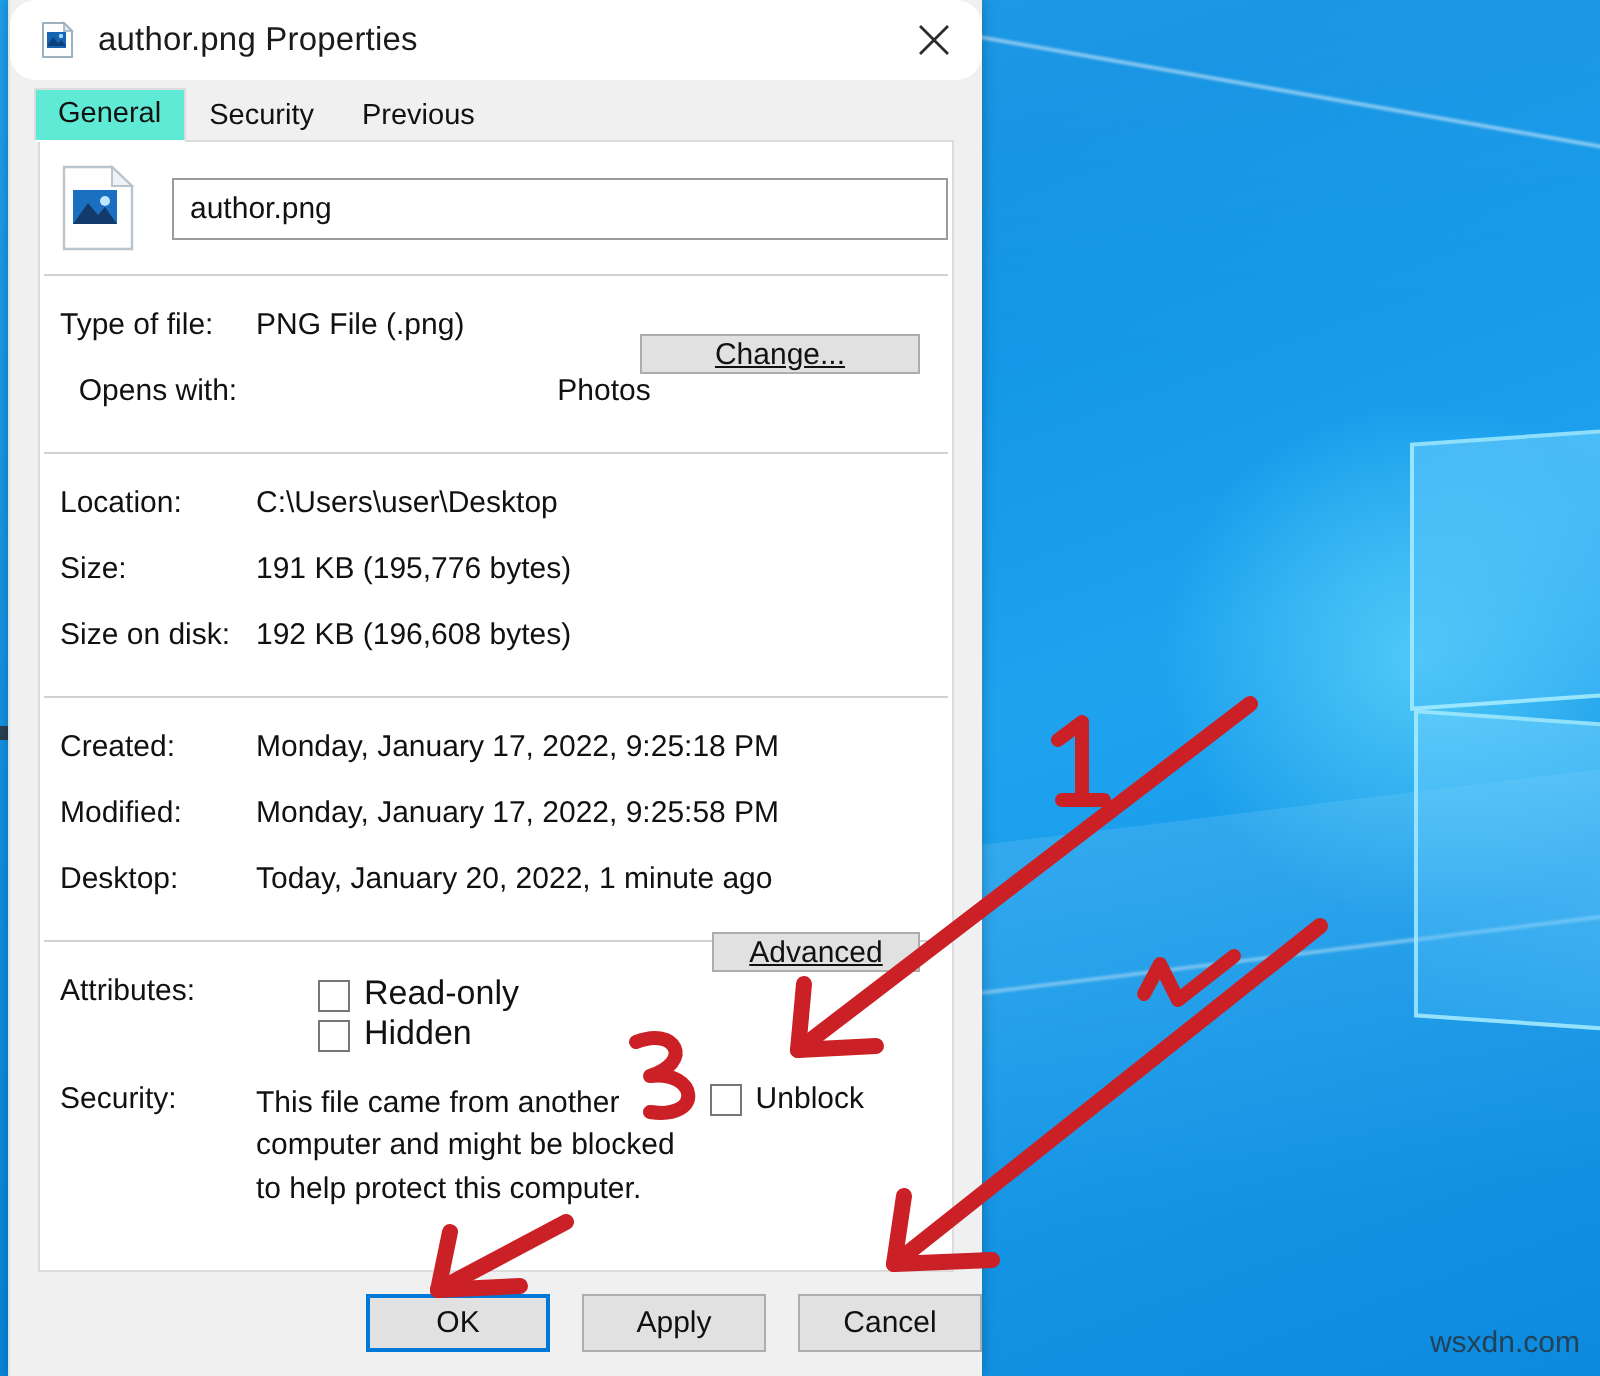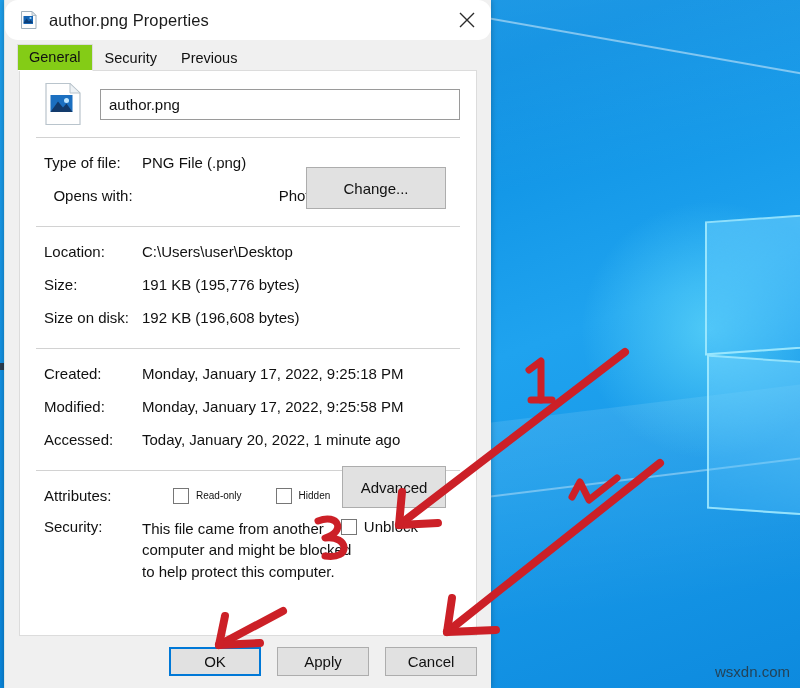--- a/index.html
+++ b/index.html
@@ -129,34 +129,34 @@
     padding: 5px 11px 6px 11px;
     background: #f0f0f0;
     border: 1px solid transparent;
     border-bottom: none;
     line-height: 1;
     position: relative;
     top: 1px;
     white-space: nowrap;
   }
   .tab.active {
-    background: #84cc16;
+    background: #5eead4;
     border-color: #dcdcdc;
     border-bottom: 1px solid #ffffff;
     z-index: 3;
   }
 
   .tabpage {
     position: relative;
     margin: 0 14px;
     background: #ffffff;
     border: 1px solid #dcdcdc;
     height: 566px;
     box-sizing: border-box;
-    padding: 0 14px;
+    padding: 0 0;
     overflow: hidden;
   }
 
   .hdrow {
     display: flex;
     align-items: center;
     padding-top: 14px;
     height: 52px;
     box-sizing: border-box;
   }
@@ -202,43 +202,45 @@
   }
   .row .val {
     flex: 1;
   }
 
   .btn {
     border: 1px solid #adadad;
     background: #e1e1e1;
     font-size: 15px;
     color: #111;
-    height: 42px;
+    height: 20px;
     display: flex;
     align-items: center;
     justify-content: center;
     box-sizing: border-box;
     cursor: default;
     font-family: "Liberation Sans", sans-serif;
+    text-decoration: underline;
   }
   .btn-change {
     width: 140px;
     position: absolute;
     right: 16px;
   }
   .btn-advanced {
     width: 104px;
     position: absolute;
     right: 16px;
   }
 
   .checkrow {
     display: flex;
     align-items: flex-start;
-    font-size: 10px;
+    font-size: 17px;
+    flex-direction: column;
   }
   .cb {
     width: 16px; height: 16px;
     border: 1px solid #767676;
     background: #fff;
     flex: none;
     margin-right: 7px;
     margin-top: 1px;
     box-sizing: border-box;
   }
@@ -259,21 +261,21 @@
   }
 
   
   .buttonbar {
     position: absolute;
     left: 0; right: 0; bottom: 0;
     height: 54px;
     display: flex;
     justify-content: flex-end;
     align-items: center;
-    padding-right: 14px;
+    padding-right: 0;
     box-sizing: border-box;
   }
   .dlgbtn {
     width: 92px; height: 29px;
     border: 1px solid #adadad;
     background: #e1e1e1;
     font-size: 15px;
     color: #111;
     display: flex;
     align-items: center;
@@ -409,21 +411,21 @@
 
       <div class="row">
         <span class="lbl">Created:</span>
         <span class="val">Monday, January 17, 2022, 9:25:18 PM</span>
       </div>
       <div class="row">
         <span class="lbl">Modified:</span>
         <span class="val">Monday, January 17, 2022, 9:25:58 PM</span>
       </div>
       <div class="row">
-        <span class="lbl">Accessed:</span>
+        <span class="lbl">Desktop:</span>
         <span class="val">Today, January 20, 2022, 1 minute ago</span>
       </div>
 
       <div class="hr" style="margin-top:22px;"></div>
 
       <div class="row" style="position:relative;gap:31px;">
         <span class="lbl">Attributes:</span>
         <span class="val checkrow">
           <span class="chk-group">
             <span class="cb"></span>

